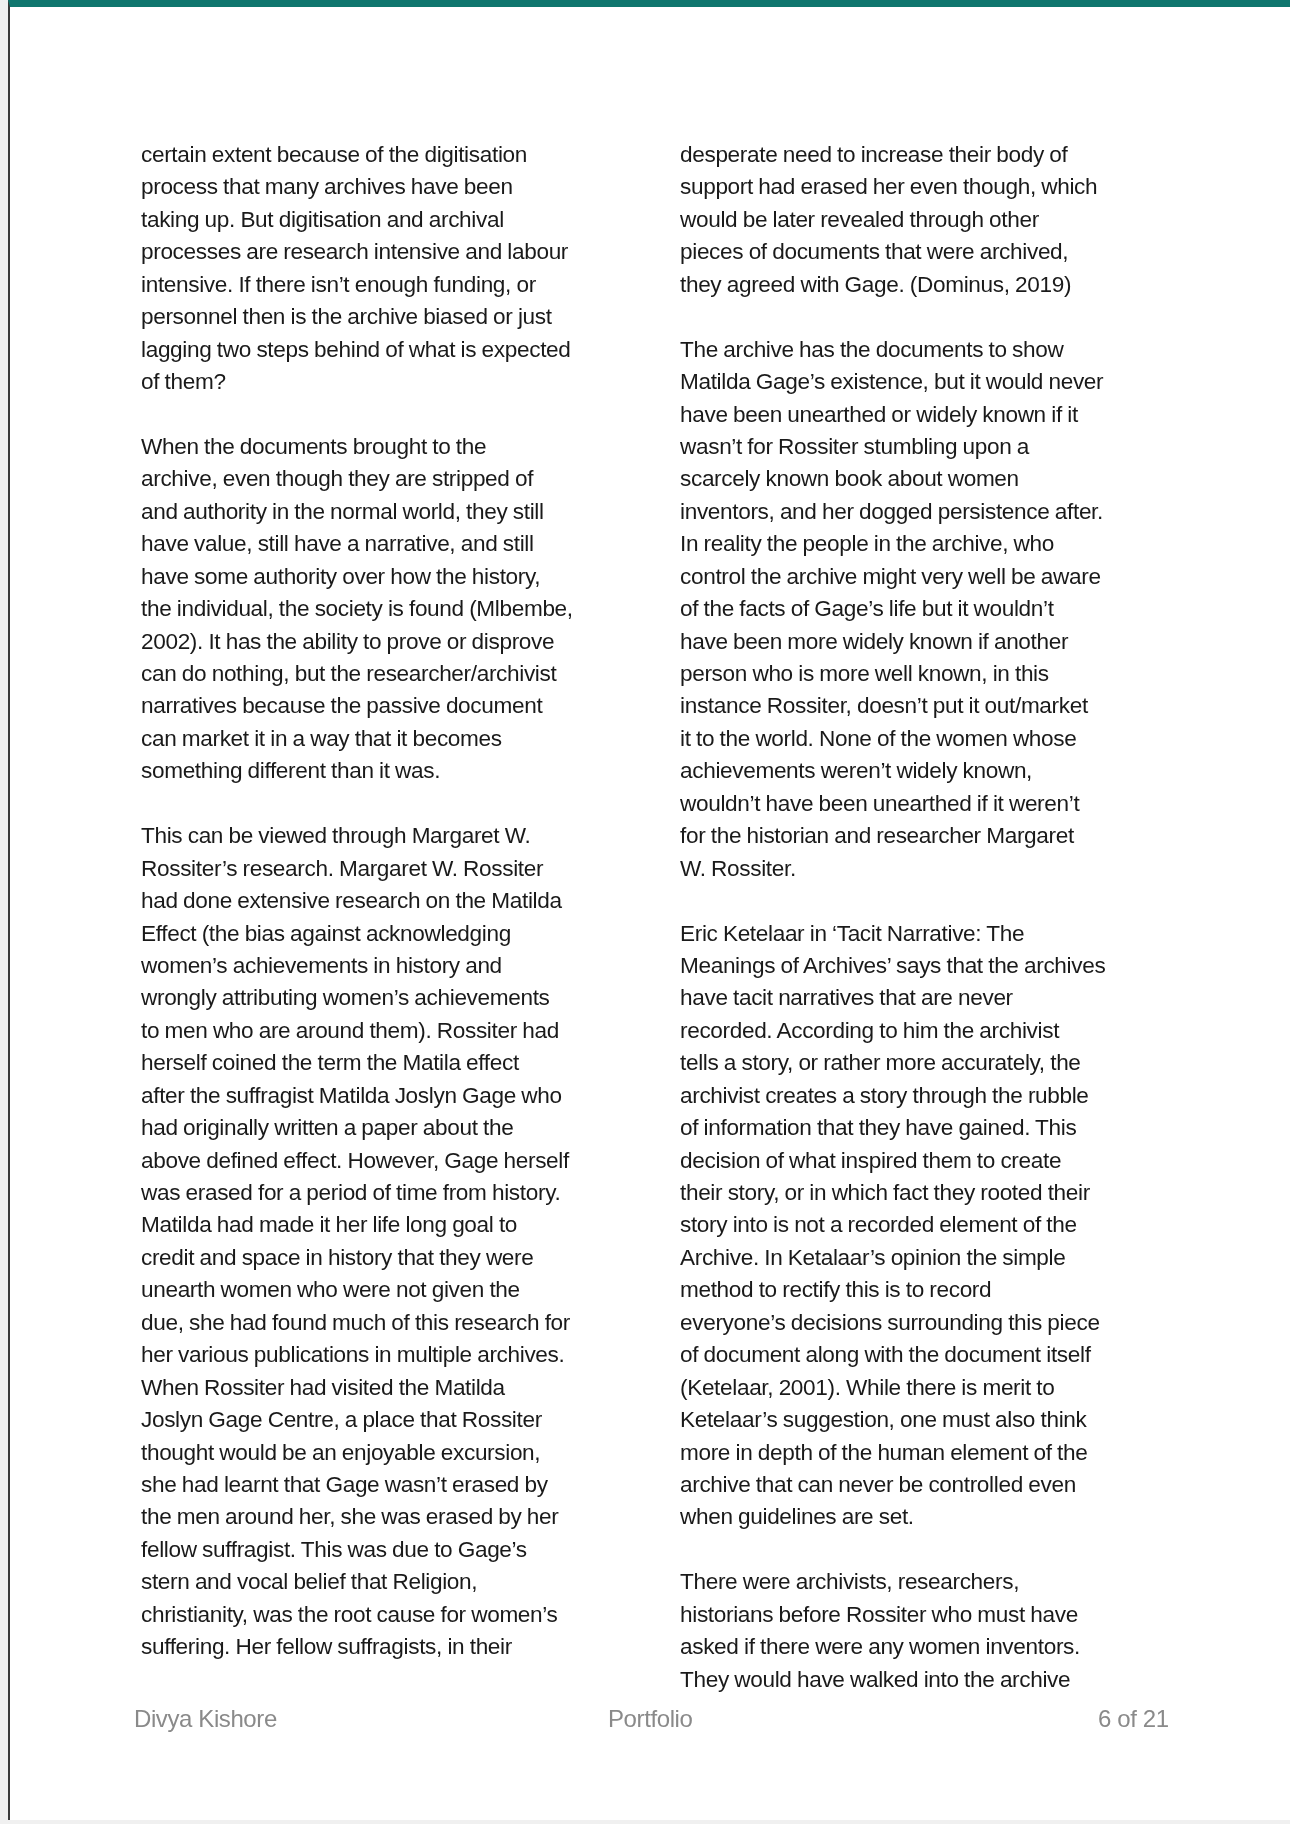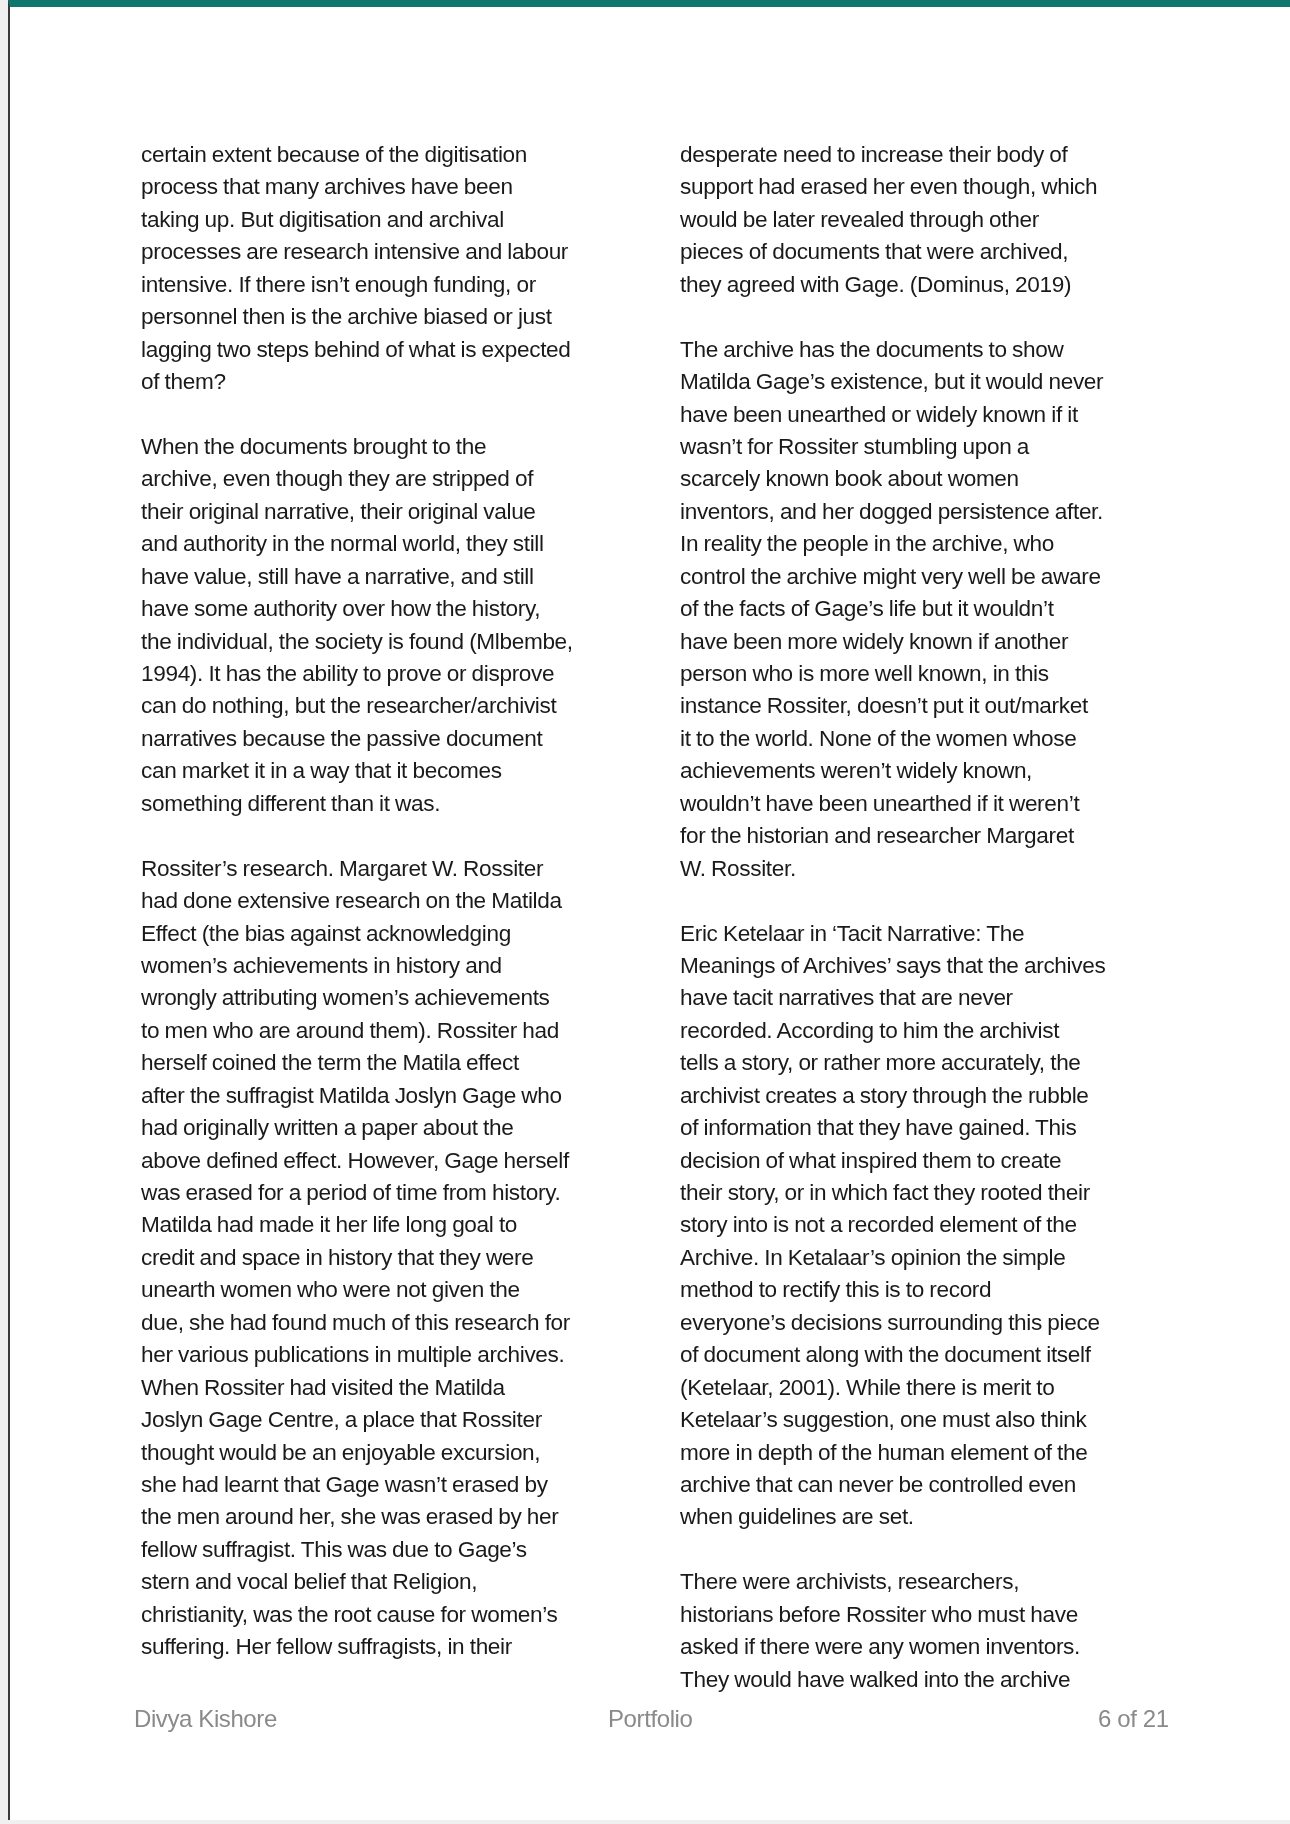--- a/index.html
+++ b/index.html
@@ -50,33 +50,33 @@
       <span class="line">processes are research intensive and labour</span>
       <span class="line">intensive. If there isn’t enough funding, or</span>
       <span class="line">personnel then is the archive biased or just</span>
       <span class="line">lagging two steps behind of what is expected</span>
       <span class="line">of them?</span>
     </div>
     <span class="gap"></span>
     <div>
       <span class="line">When the documents brought to the</span>
       <span class="line">archive, even though they are stripped of</span>
-      <span class="line">their original narrative, their original value</span>
       <span class="line">and authority in the normal world, they still</span>
       <span class="line">have value, still have a narrative, and still</span>
       <span class="line">have some authority over how the history,</span>
       <span class="line">the individual, the society is found (Mlbembe,</span>
-      <span class="line">1994). It has the ability to prove or disprove</span>
+      <span class="line">2002). It has the ability to prove or disprove</span>
       <span class="line">can do nothing, but the researcher/archivist</span>
       <span class="line">narratives because the passive document</span>
       <span class="line">can market it in a way that it becomes</span>
       <span class="line">something different than it was.</span>
     </div>
     <span class="gap"></span>
     <div>
+      <span class="line">This can be viewed through Margaret W.</span>
       <span class="line">Rossiter’s research. Margaret W. Rossiter</span>
       <span class="line">had done extensive research on the Matilda</span>
       <span class="line">Effect (the bias against acknowledging</span>
       <span class="line">women’s achievements in history and</span>
       <span class="line">wrongly attributing women’s achievements</span>
       <span class="line">to men who are around them). Rossiter had</span>
       <span class="line">herself coined the term the Matila effect</span>
       <span class="line">after the suffragist Matilda Joslyn Gage who</span>
       <span class="line">had originally written a paper about the</span>
       <span class="line">above defined effect. However, Gage herself</span>

